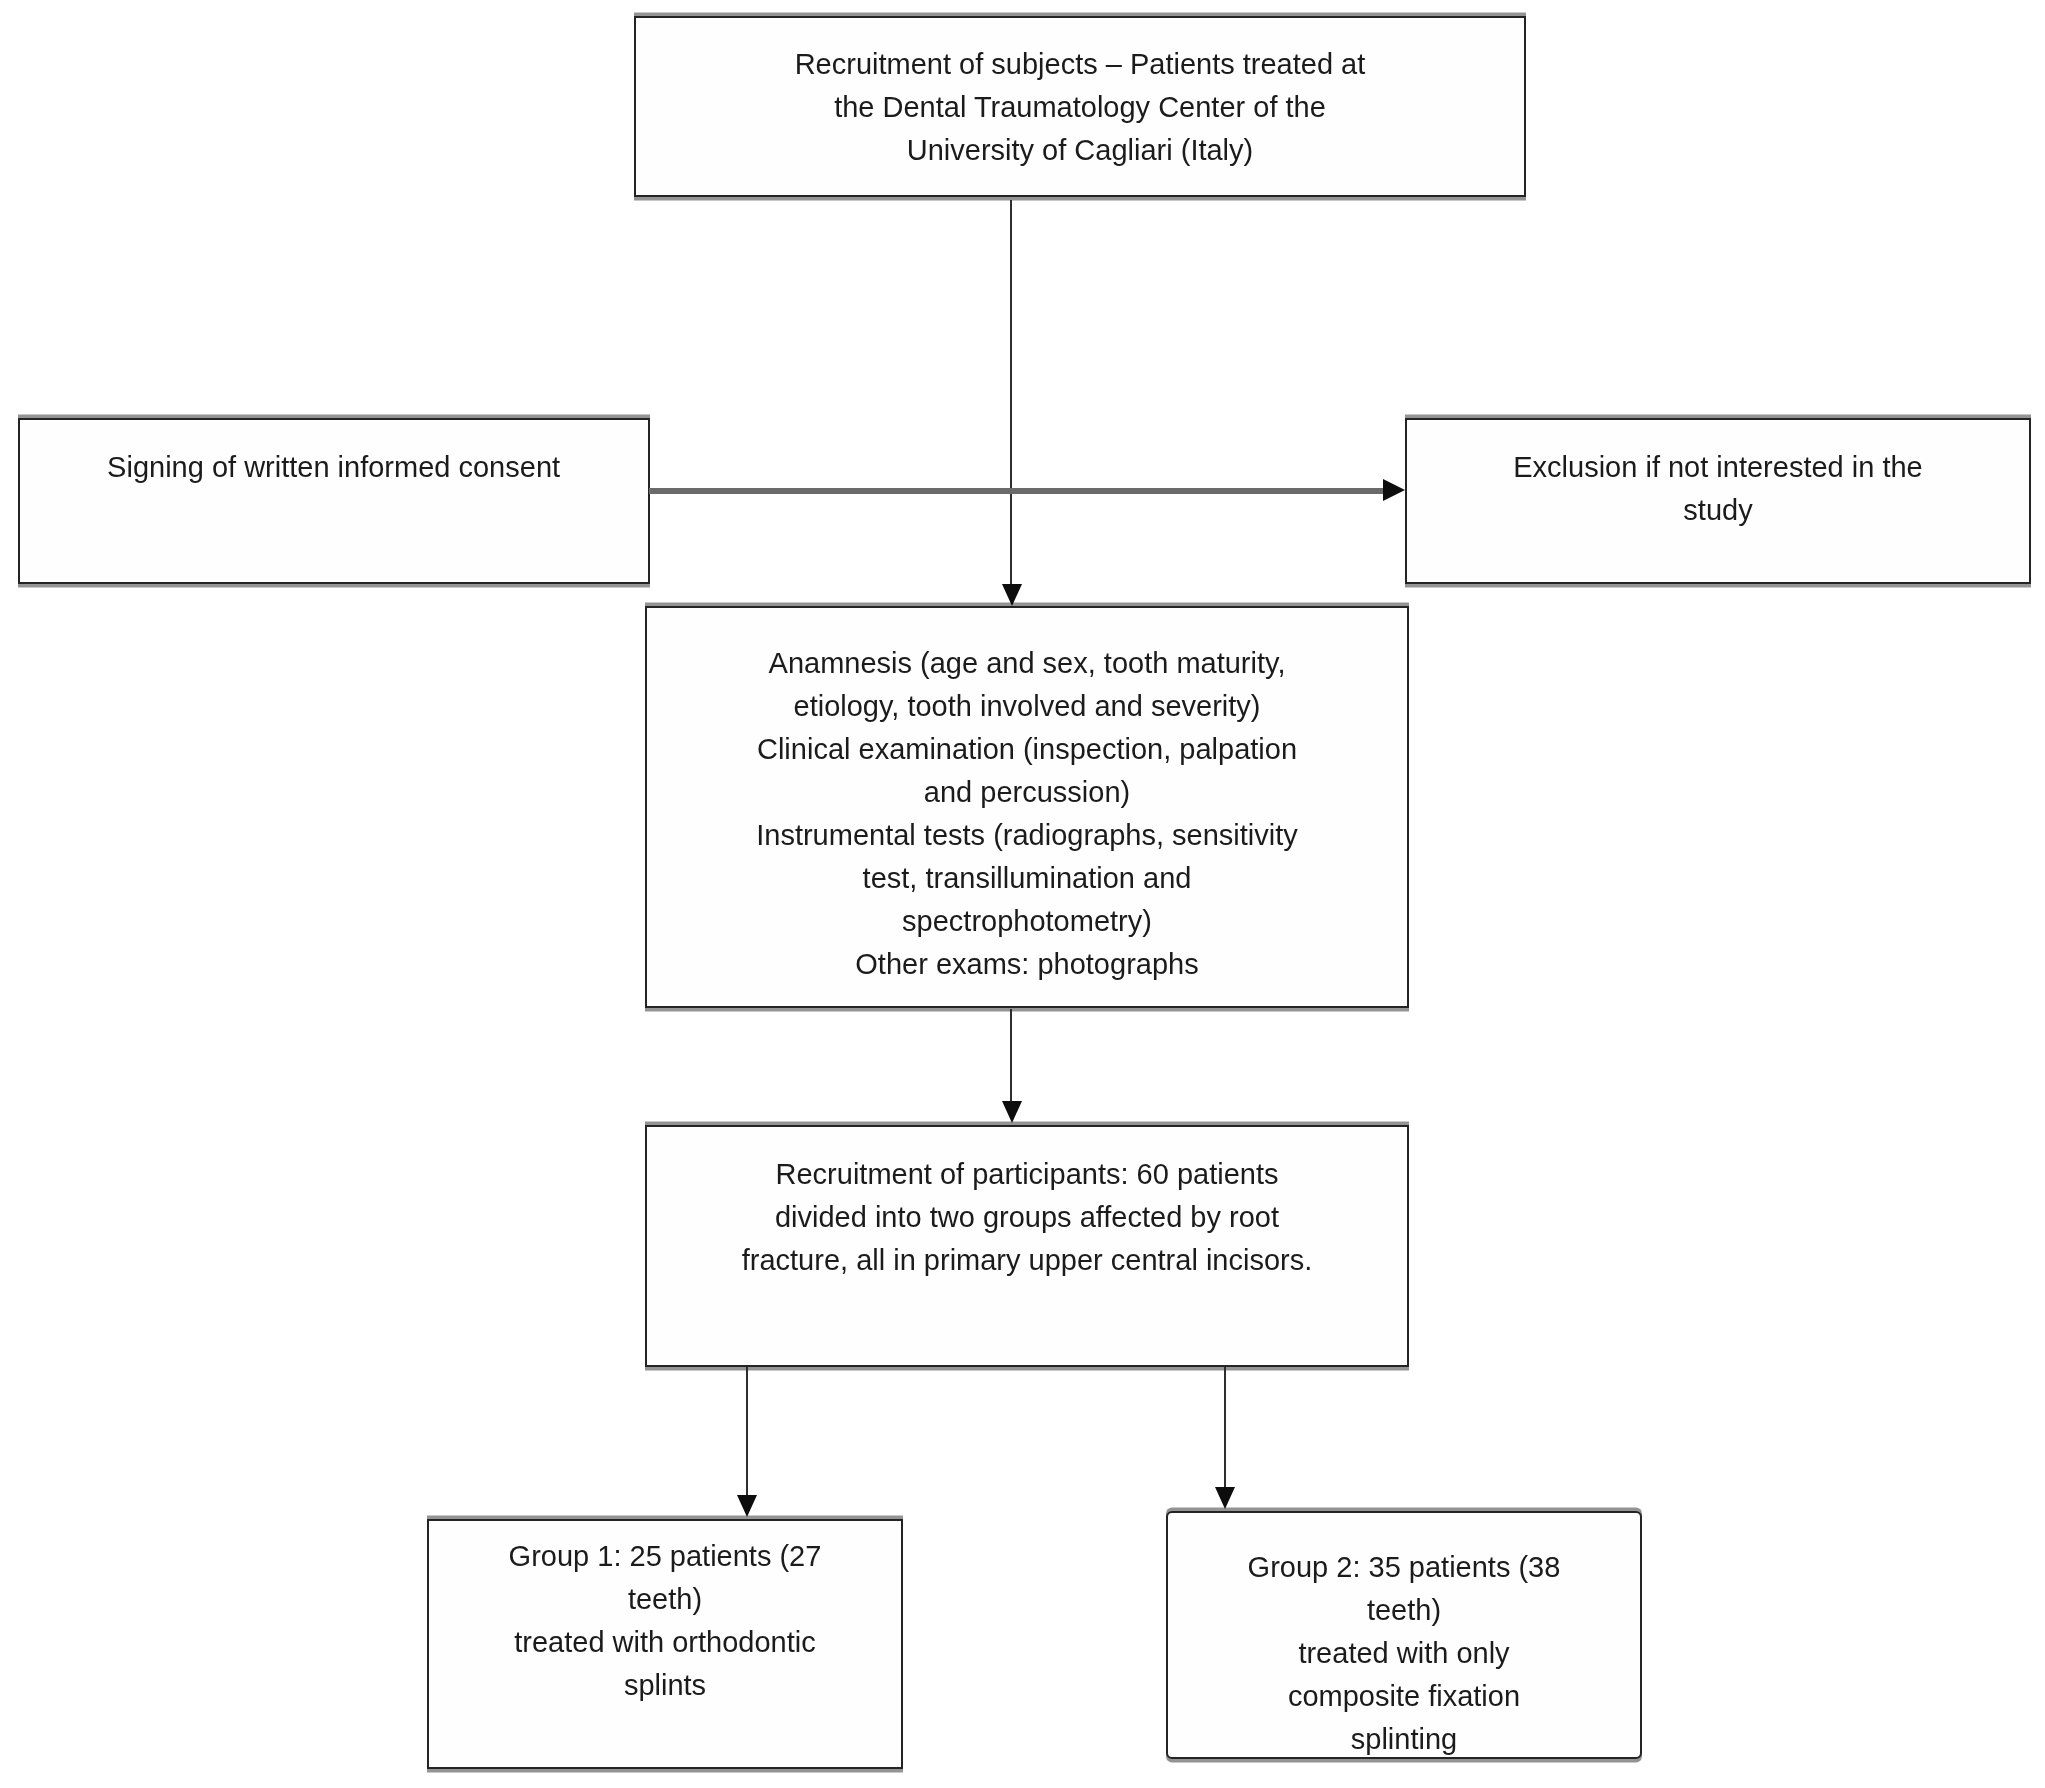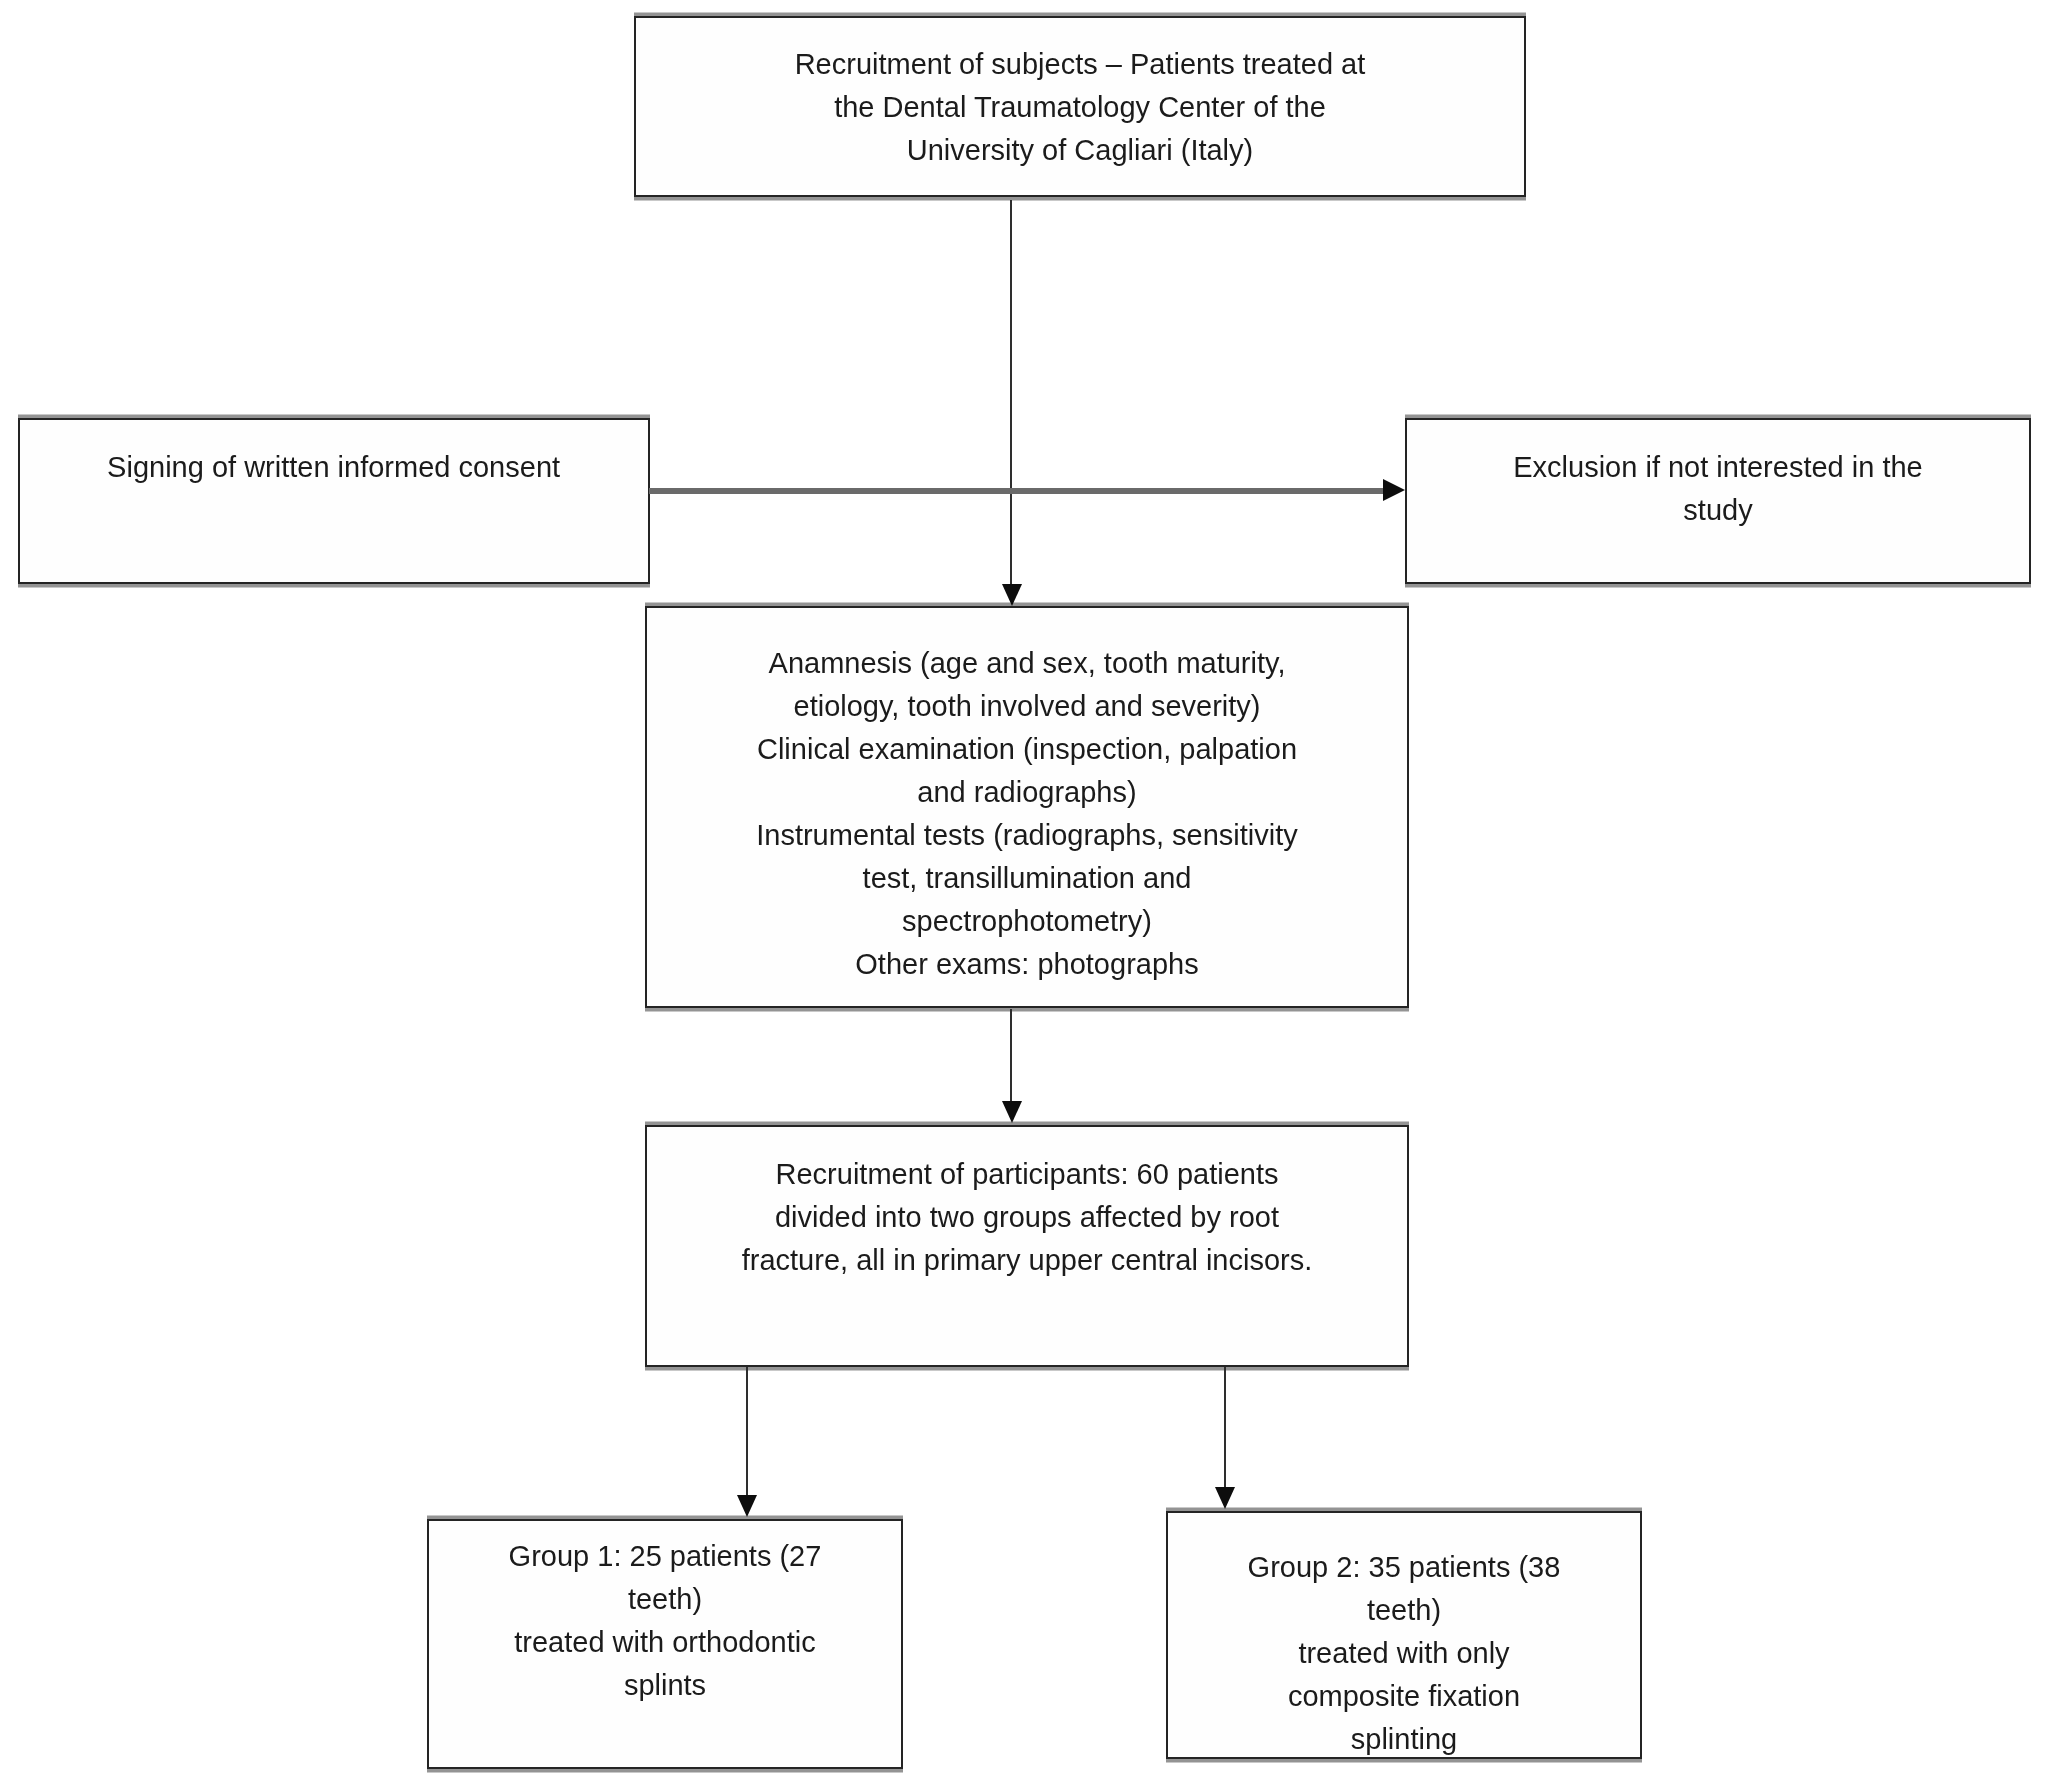--- a/index.html
+++ b/index.html
@@ -29,21 +29,21 @@
   .box .line {
     white-space: nowrap;
   }
   
   .box-top        { left: 634px; top: 16.4px;   width: 892px; height: 181px; padding-top: 25px; }
   .box-consent    { left: 17.6px;   top: 418px;  width: 632px; height: 166px; padding-top: 26.4px; }
   .box-exclusion  { left: 1405px; top: 418px;  width: 626px; height: 166px; padding-top: 26.4px; }
   .box-assessment { left: 645px; top: 606px; width: 764px; height: 402px; padding-top: 34px; }
   .box-participants { left: 645px; top: 1125px; width: 764px; height: 242px; padding-top: 26px; }
   .box-group1     { left: 427px;  top: 1519px; width: 476px;  height: 250px; padding-top: 14px; }
-  .box-group2     { left: 1166px; top: 1511px; width: 476px;  height: 248px; padding-top: 33px; }
+  .box-group2     { left: 1166px; top: 1511px; width: 476px;  height: 248px; padding-top: 33px; border-radius: 6px; }
   
   .vline {
     position: absolute;
     width: 2.3px;
     background: var(--connector-thin, #2e2e2e);
   }
   .hline {
     position: absolute;
     height: 5.9px;
     background: var(--connector-thick, #6a6a6a);
@@ -90,21 +90,21 @@
 
   <div class="box box-exclusion">
     <div class="line">Exclusion if not interested in the</div>
     <div class="line">study</div>
   </div>
 
   <div class="box box-assessment">
     <div class="line">Anamnesis (age and sex, tooth maturity,</div>
     <div class="line">etiology, tooth involved and severity)</div>
     <div class="line">Clinical examination (inspection, palpation</div>
-    <div class="line">and radiographs)</div>
+    <div class="line">and percussion)</div>
     <div class="line">Instrumental tests (radiographs, sensitivity</div>
     <div class="line">test, transillumination and</div>
     <div class="line">spectrophotometry)</div>
     <div class="line">Other exams: photographs</div>
   </div>
 
   <div class="box box-participants">
     <div class="line">Recruitment of participants: 60 patients</div>
     <div class="line">divided into two groups affected by root</div>
     <div class="line">fracture, all in primary upper central incisors.</div>

